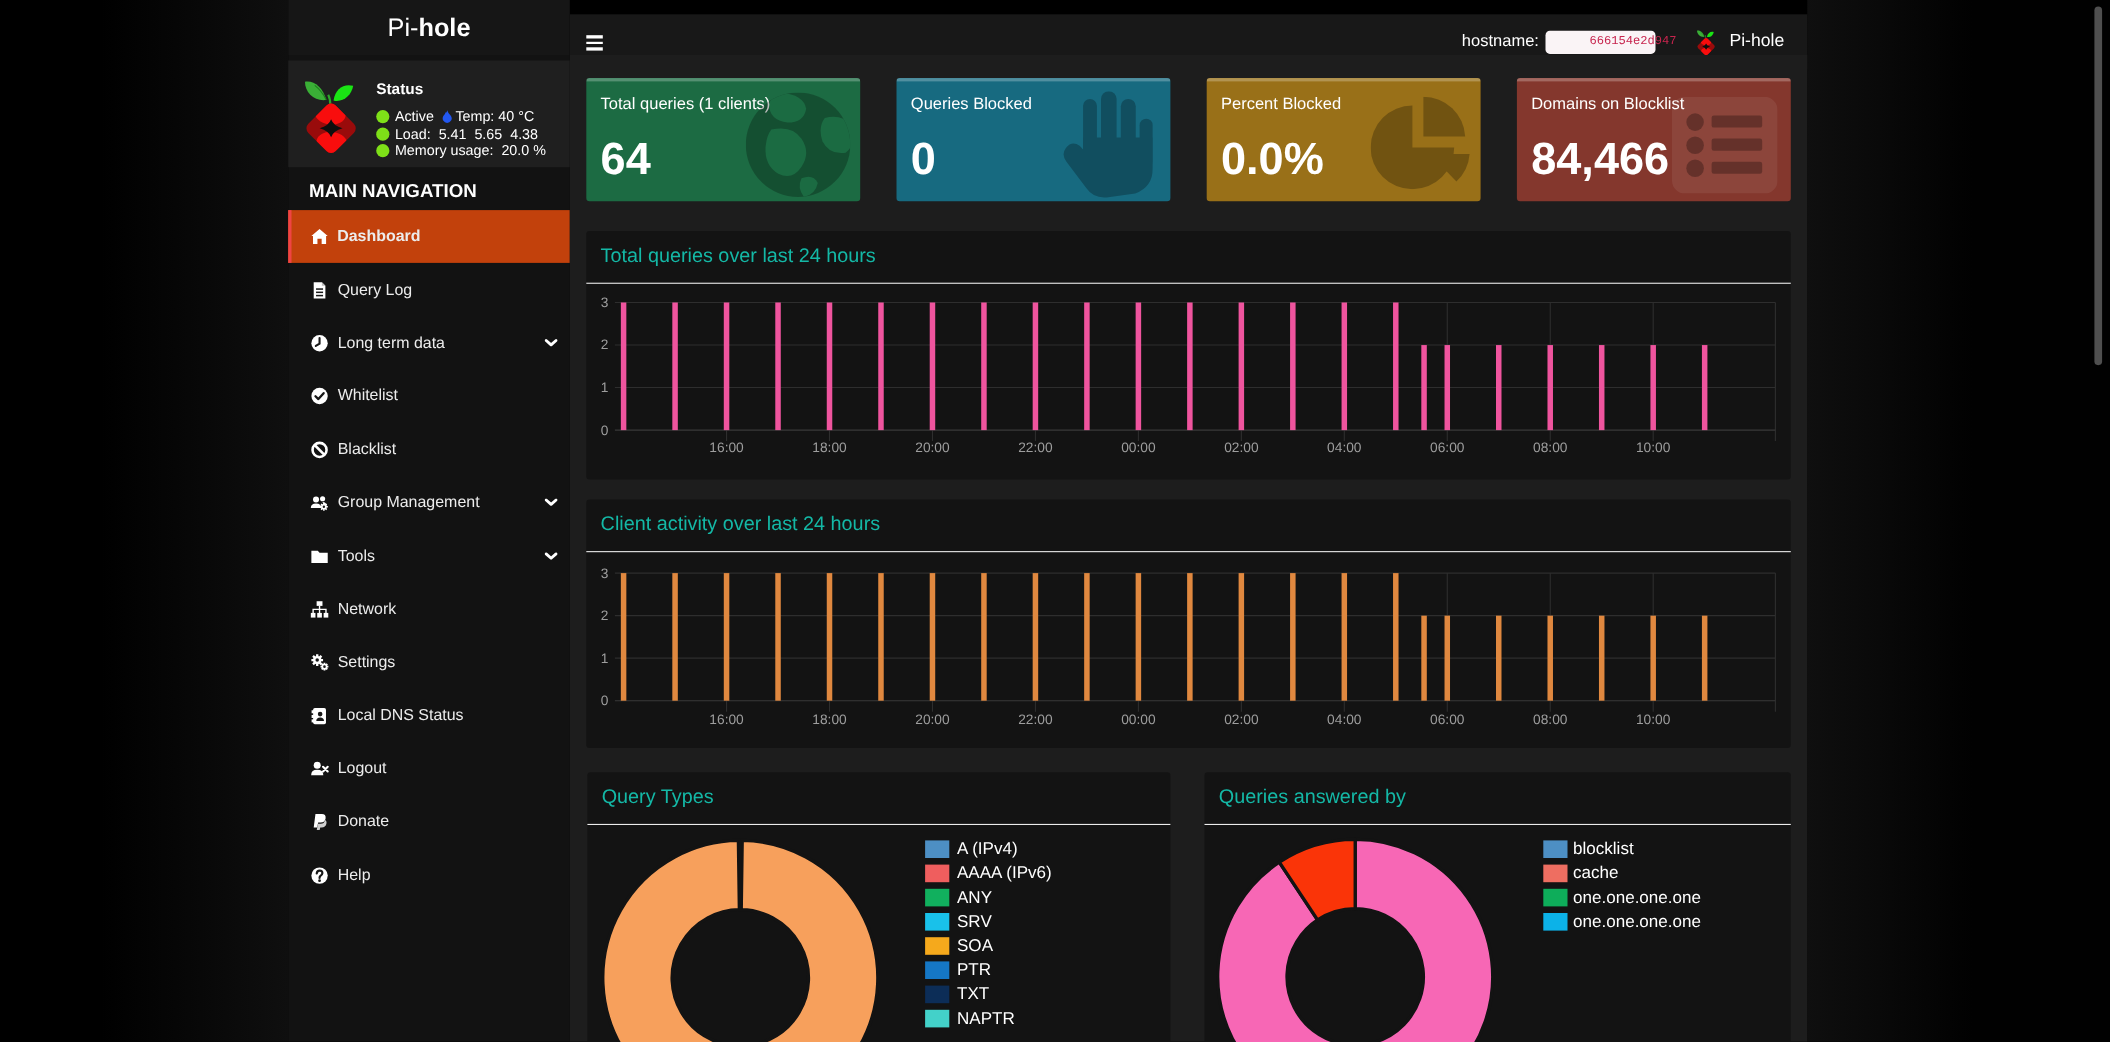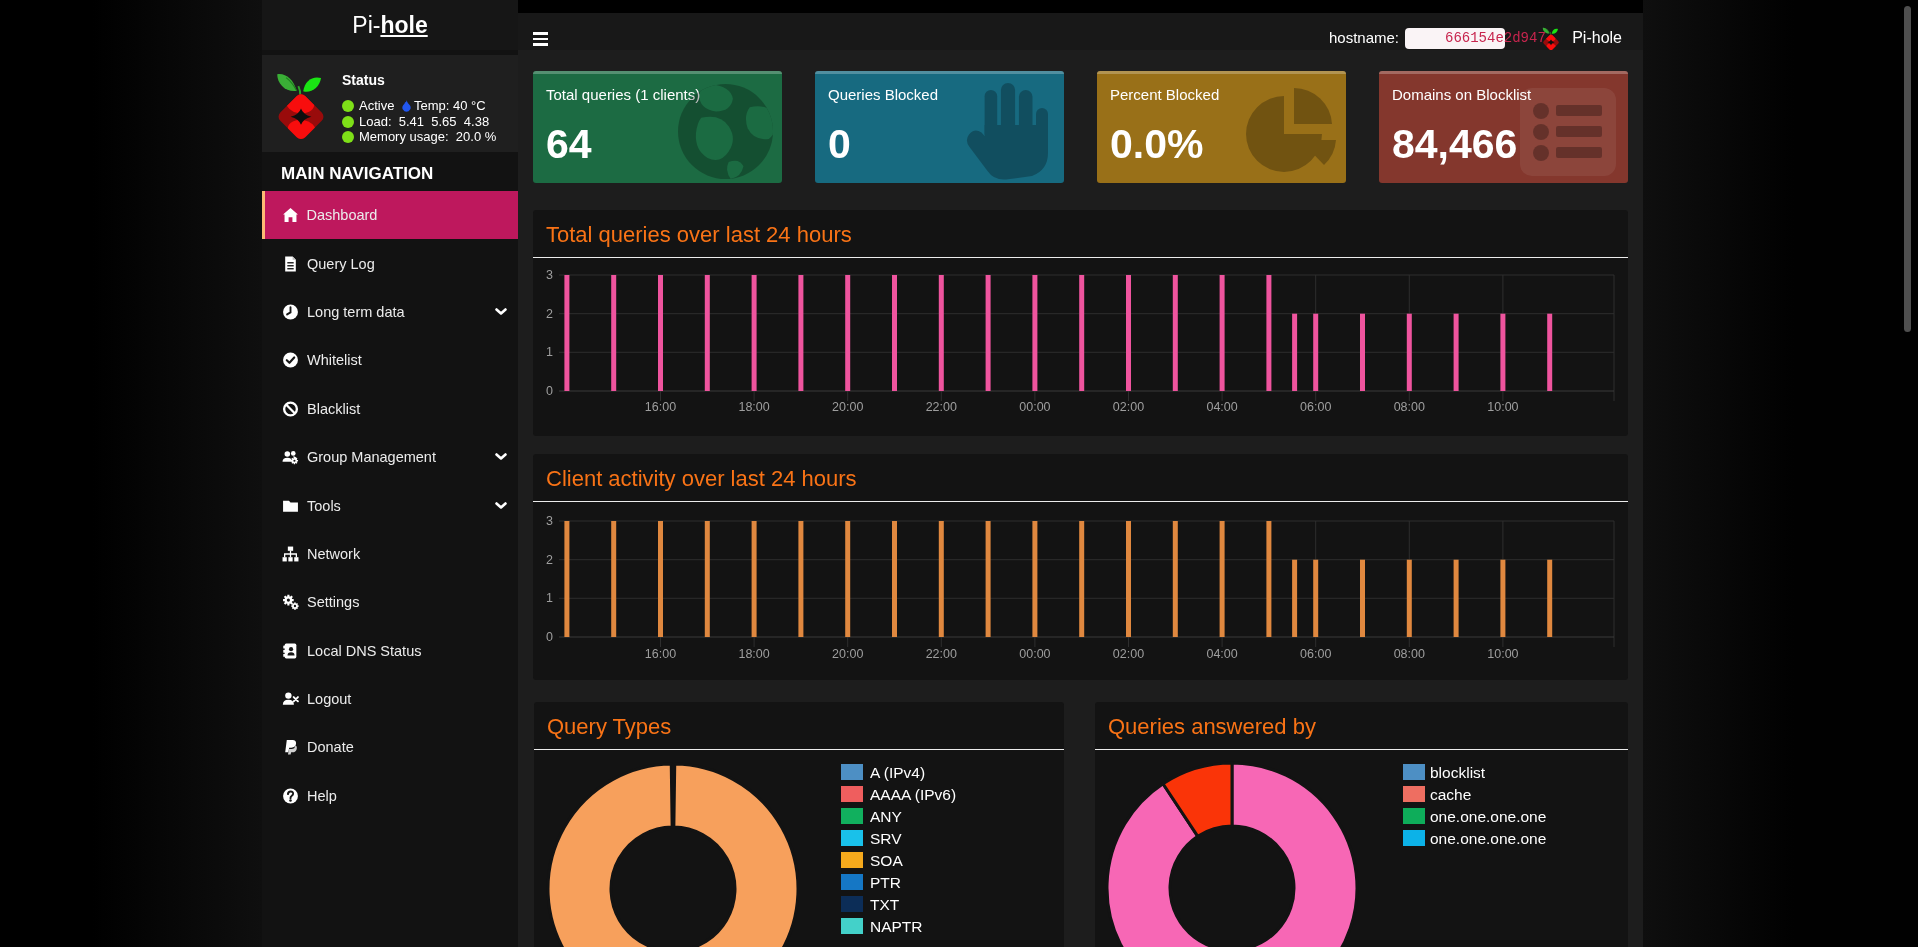--- a/index.html
+++ b/index.html
@@ -4,55 +4,55 @@
 * { margin:0; padding:0; box-sizing:border-box; }
 html,body { width:1918px; height:947px; background:#000; overflow:hidden;
   font-family:"Liberation Sans", sans-serif; }
 .voidL { position:absolute; left:0; top:0; width:262px; height:947px;
   background:linear-gradient(90deg,#000 35%,#0f0f0f 100%); }
 .voidR { position:absolute; left:1643px; top:0; width:275px; height:947px;
   background:linear-gradient(90deg,#0f0f0f 0%,#010101 55%); }
 .app { position:absolute; left:262px; top:0; width:1381px; height:947px; }
 .logo { position:absolute; left:0; top:0; width:256px; height:50px; background:#161616;
   color:#fff; text-align:center; line-height:50px; font-size:23px; }
-.logo b { font-weight:700;text-decoration:underline; }
+.logo b { font-weight:700; }
 .navbar { position:absolute; left:256px; top:0; width:1125px; height:50px; background:#181818;margin-top:13px; }
 .burger { position:absolute; left:15px; top:19px; width:15px; }
 .burger div { height:2.6px; background:#fff; margin-bottom:3.1px; }
 .hostlbl { position:absolute; right:244px; top:16px; color:#fff; font-size:15px; }
 .hostpill { position:absolute; right:138px; top:15px; width:100px; height:21px; background:#faf4f6;
-  border-radius:4px; color:#c7254e; font-family:"Liberation Mono",monospace; font-size:14px;
+  border-radius:4px; color:#c7254e; font-family:"Liberation Mono",monospace; font-size:11px;
   text-align:center; line-height:21px;padding-left:40px; }
 .nb-rasp { position:absolute; right:83px; top:12px; }
 .nb-title { position:absolute; right:21px; top:16px; color:#fff; font-size:16px; }
 .sidebar { position:absolute; left:0; top:50px; width:256px; height:897px; background:#121212; }
 .upanel { position:absolute; left:0; top:5px; width:256px; height:97px; background:#1f1f1f; }
 .upanel .rasp { position:absolute; left:13px; top:11px; }
 .st-title { position:absolute; left:80px; top:17px; color:#fff; font-size:14px; font-weight:700; }
 .st-line { position:absolute; left:80px; color:#fff; font-size:13px; white-space:nowrap; }
 .dot { display:inline-block; width:12px; height:12px; border-radius:50%; background:#7ee018;
   vertical-align:-2px; margin-right:5px; }
 .flame { display:inline-block; width:9px; height:12px; vertical-align:-2px; }
 .mainnav { position:absolute; left:19px; top:114px; color:#fff; font-size:17px; font-weight:700; }
 .menu { position:absolute; left:0; top:141px; width:256px; }
 .mi { position:relative; height:48.4px; color:#ececec; font-size:14.5px; }
 .mi span { position:absolute; left:45px; top:50%; transform:translateY(-50%); }
 .mi .mico { position:absolute; left:20px; top:50%; transform:translateY(-50%); }
 .mi .chev { position:absolute; left:233px; top:50%; transform:translateY(-50%); }
-.mi.active { background:#be185d; border-left:3px solid #fdba74; }
+.mi.active { background:#c2410c; border-left:3px solid #ef4444;font-weight:bold; }
 .mi.active .mico { left:16.5px; }
 .mi.active span { left:41.5px; }
 .content { position:absolute; left:256px; top:50px; width:1125px; height:897px; background:#1d1d1d; }
 .card { position:absolute; width:249px; height:112px; border-radius:3px; color:#fff; overflow:hidden; }
 .card .ct { position:absolute; left:13px; top:15px; font-size:15px; }
 .card .cn { position:absolute; left:13px; top:50px; font-size:41px; font-weight:700; }
 .card .cicon { position:absolute; }
 .ctop { position:absolute; left:0; top:0; width:100%; height:3px; background:rgba(255,255,255,0.25); }
 .box { position:absolute; background:#131313; border-radius:3px; }
-.bh { position:absolute; left:13px; top:12px; color:#f97316; font-size:22px; }
+.bh { position:absolute; left:13px; top:12px; color:#14b8a6; font-size:18px; }
 .bline { position:absolute; left:0; top:47px; width:100%; height:1px; background:#ececec; }
 .sbthumb { position:absolute; left:1904px; top:6px; width:7px; height:326px; background:#4f4f4f;
   border-radius:3.5px; }
 text { font-family:"Liberation Sans", sans-serif; }
 </style></head>
 <body>
 <div class="voidL"></div>
 <div class="voidR"></div>
 <div class="app">
   <div class="logo">Pi-<b>hole</b></div>

